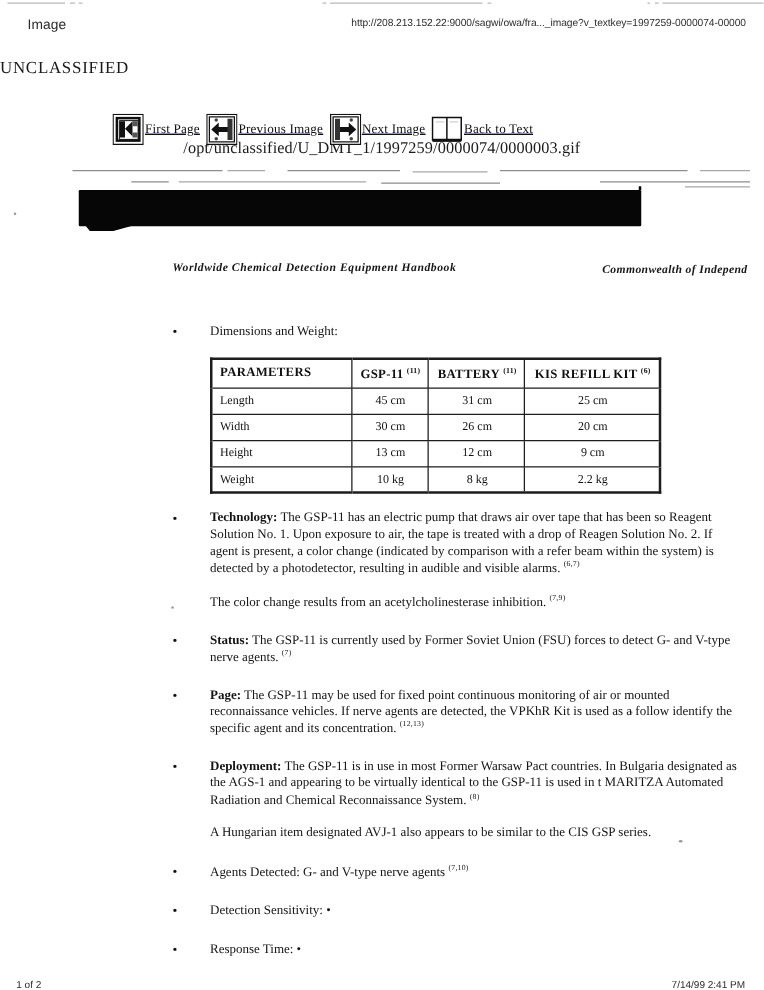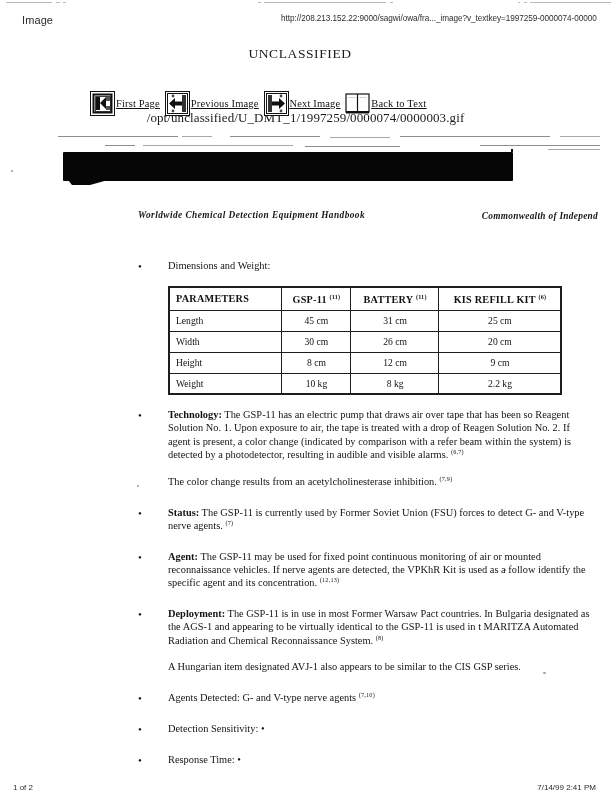--- a/index.html
+++ b/index.html
@@ -33,21 +33,20 @@
   .browser-url {
     position: absolute; left: 281px; top: 0;
     font-family: "Liberation Sans", sans-serif;
     font-size: 8.2px; color: #2e2e2e;
     white-space: nowrap; letter-spacing: -.05px;
   }
 
   
   .classification {
     position: absolute; top: 46px; left: 0; width: 600px;
-    text-align: center;
     font-family: "Liberation Serif", serif;
     font-size: 13.5px; letter-spacing: .6px; color: #1a1a1a;
   }
   .filepath {
     position: absolute; top: 63px; left: 0; width: 611px;
     text-align: center;
     font-family: "Liberation Serif", serif;
     font-size: 13px; color: #1a1a1a; letter-spacing: .1px; margin-top: 47px;
   }
 
@@ -132,21 +131,21 @@
   .sect-gap-l { height: 17px; }
 
   .plain-para {
     margin-left: 168px; margin-right: 30px;
     font-size: 10.4px; line-height: 1.28; color: #141414;
   }
 
   
   .tbl-wrap { margin: 13px 0 0 168px; width: 394px; }
   table.specs {
-    border-collapse: collapse; width: 394px;
+    border-collapse: collapse; width: 361px;
     font-size: 9.6px; color: #111; border-radius: 32px;
   }
   table.specs th, table.specs td {
     border: 1px solid #1d1d1d;
     padding: 4px 5px 4px 6px;
     height: 21px;
   }
   table.specs th {
     font-weight: bold; font-size: 10.2px;
     letter-spacing: .25px; text-align: center;
@@ -296,21 +295,21 @@
           <td>25 cm</td>
         </tr>
         <tr>
           <td class="first">Width</td>
           <td>30 cm</td>
           <td>26 cm</td>
           <td>20 cm</td>
         </tr>
         <tr>
           <td class="first">Height</td>
-          <td>8 cm</td>
+          <td>13 cm</td>
           <td>12 cm</td>
           <td>9 cm</td>
         </tr>
         <tr>
           <td class="first">Weight</td>
           <td>10 kg</td>
           <td>8 kg</td>
           <td>2.2 kg</td>
         </tr>
       </tbody>
@@ -344,21 +343,21 @@
       <span>The GSP-11 is currently used by Former Soviet Union (FSU) forces to detect G- and V-type nerve agents.</span>
       <sup>(7)</sup>
     </div>
   </div>
 
   <div class="sect-gap-l"></div>
 
   <div class="bullet-row">
     <div class="bullet-dot">•</div>
     <div class="bullet-body">
-      <b>Agent:</b>
+      <b>Page:</b>
       <span>The GSP-11 may be used for fixed point continuous monitoring of air or mounted reconnaissance vehicles.  If nerve agents are detected, the VPKhR Kit is used as a follow identify the specific agent and its concentration.</span>
       <sup>(12,13)</sup>
     </div>
   </div>
 
   <div class="sect-gap-l"></div>
 
   <div class="bullet-row">
     <div class="bullet-dot">•</div>
     <div class="bullet-body">

